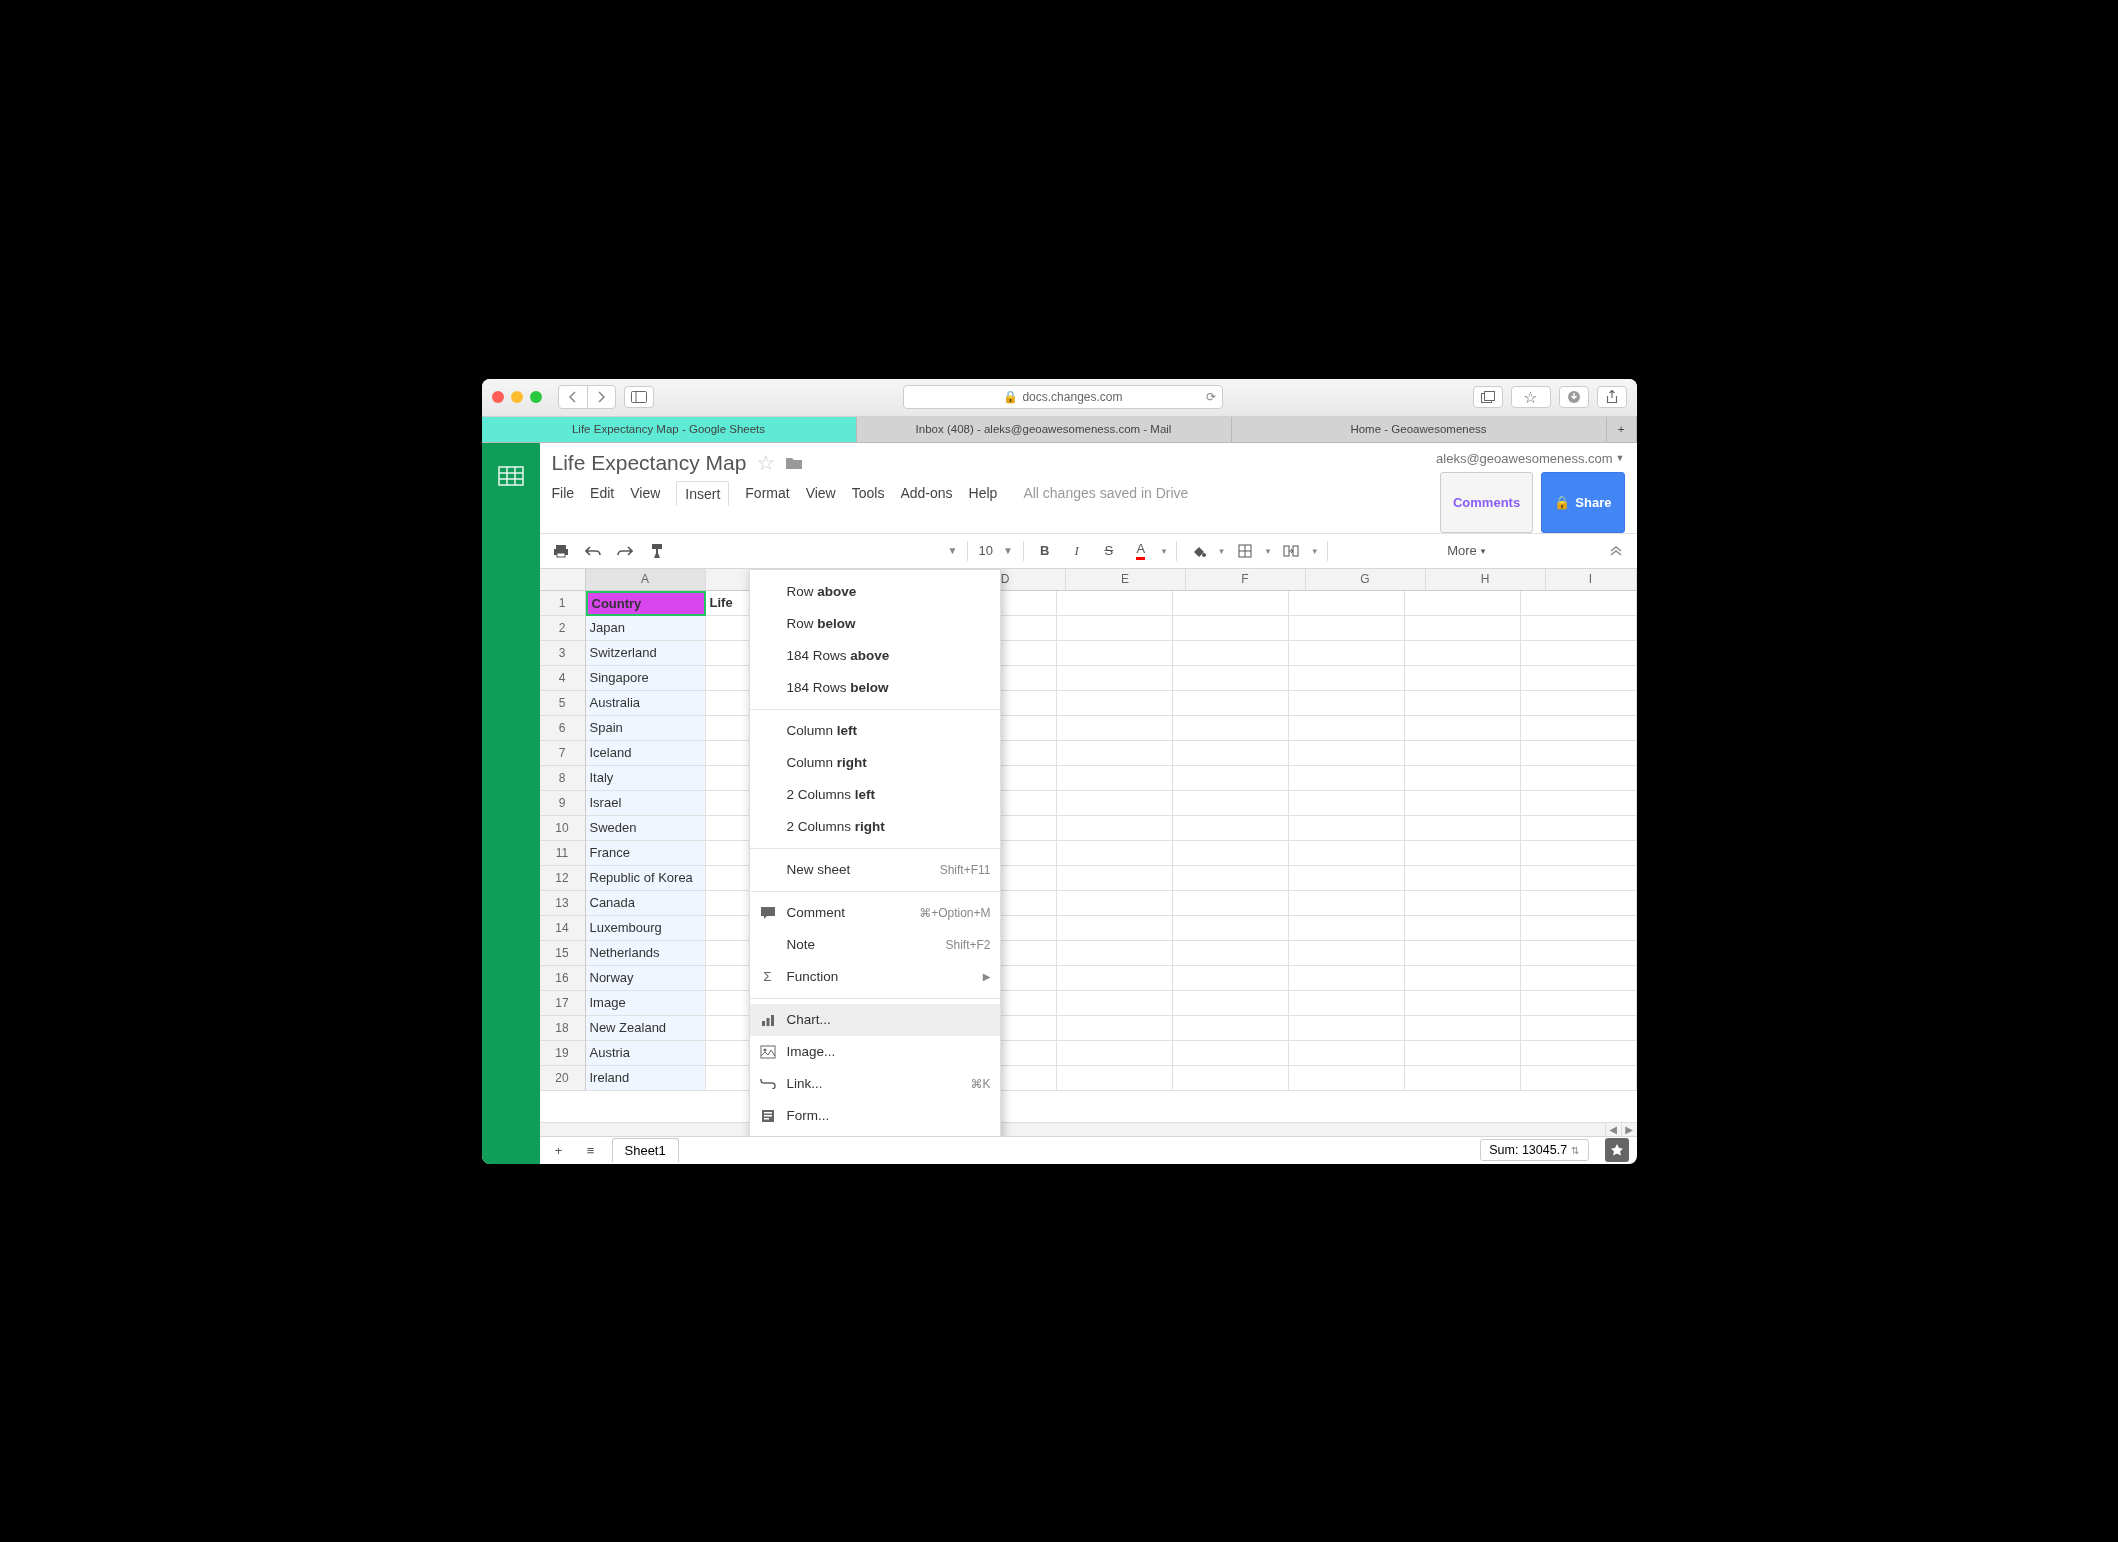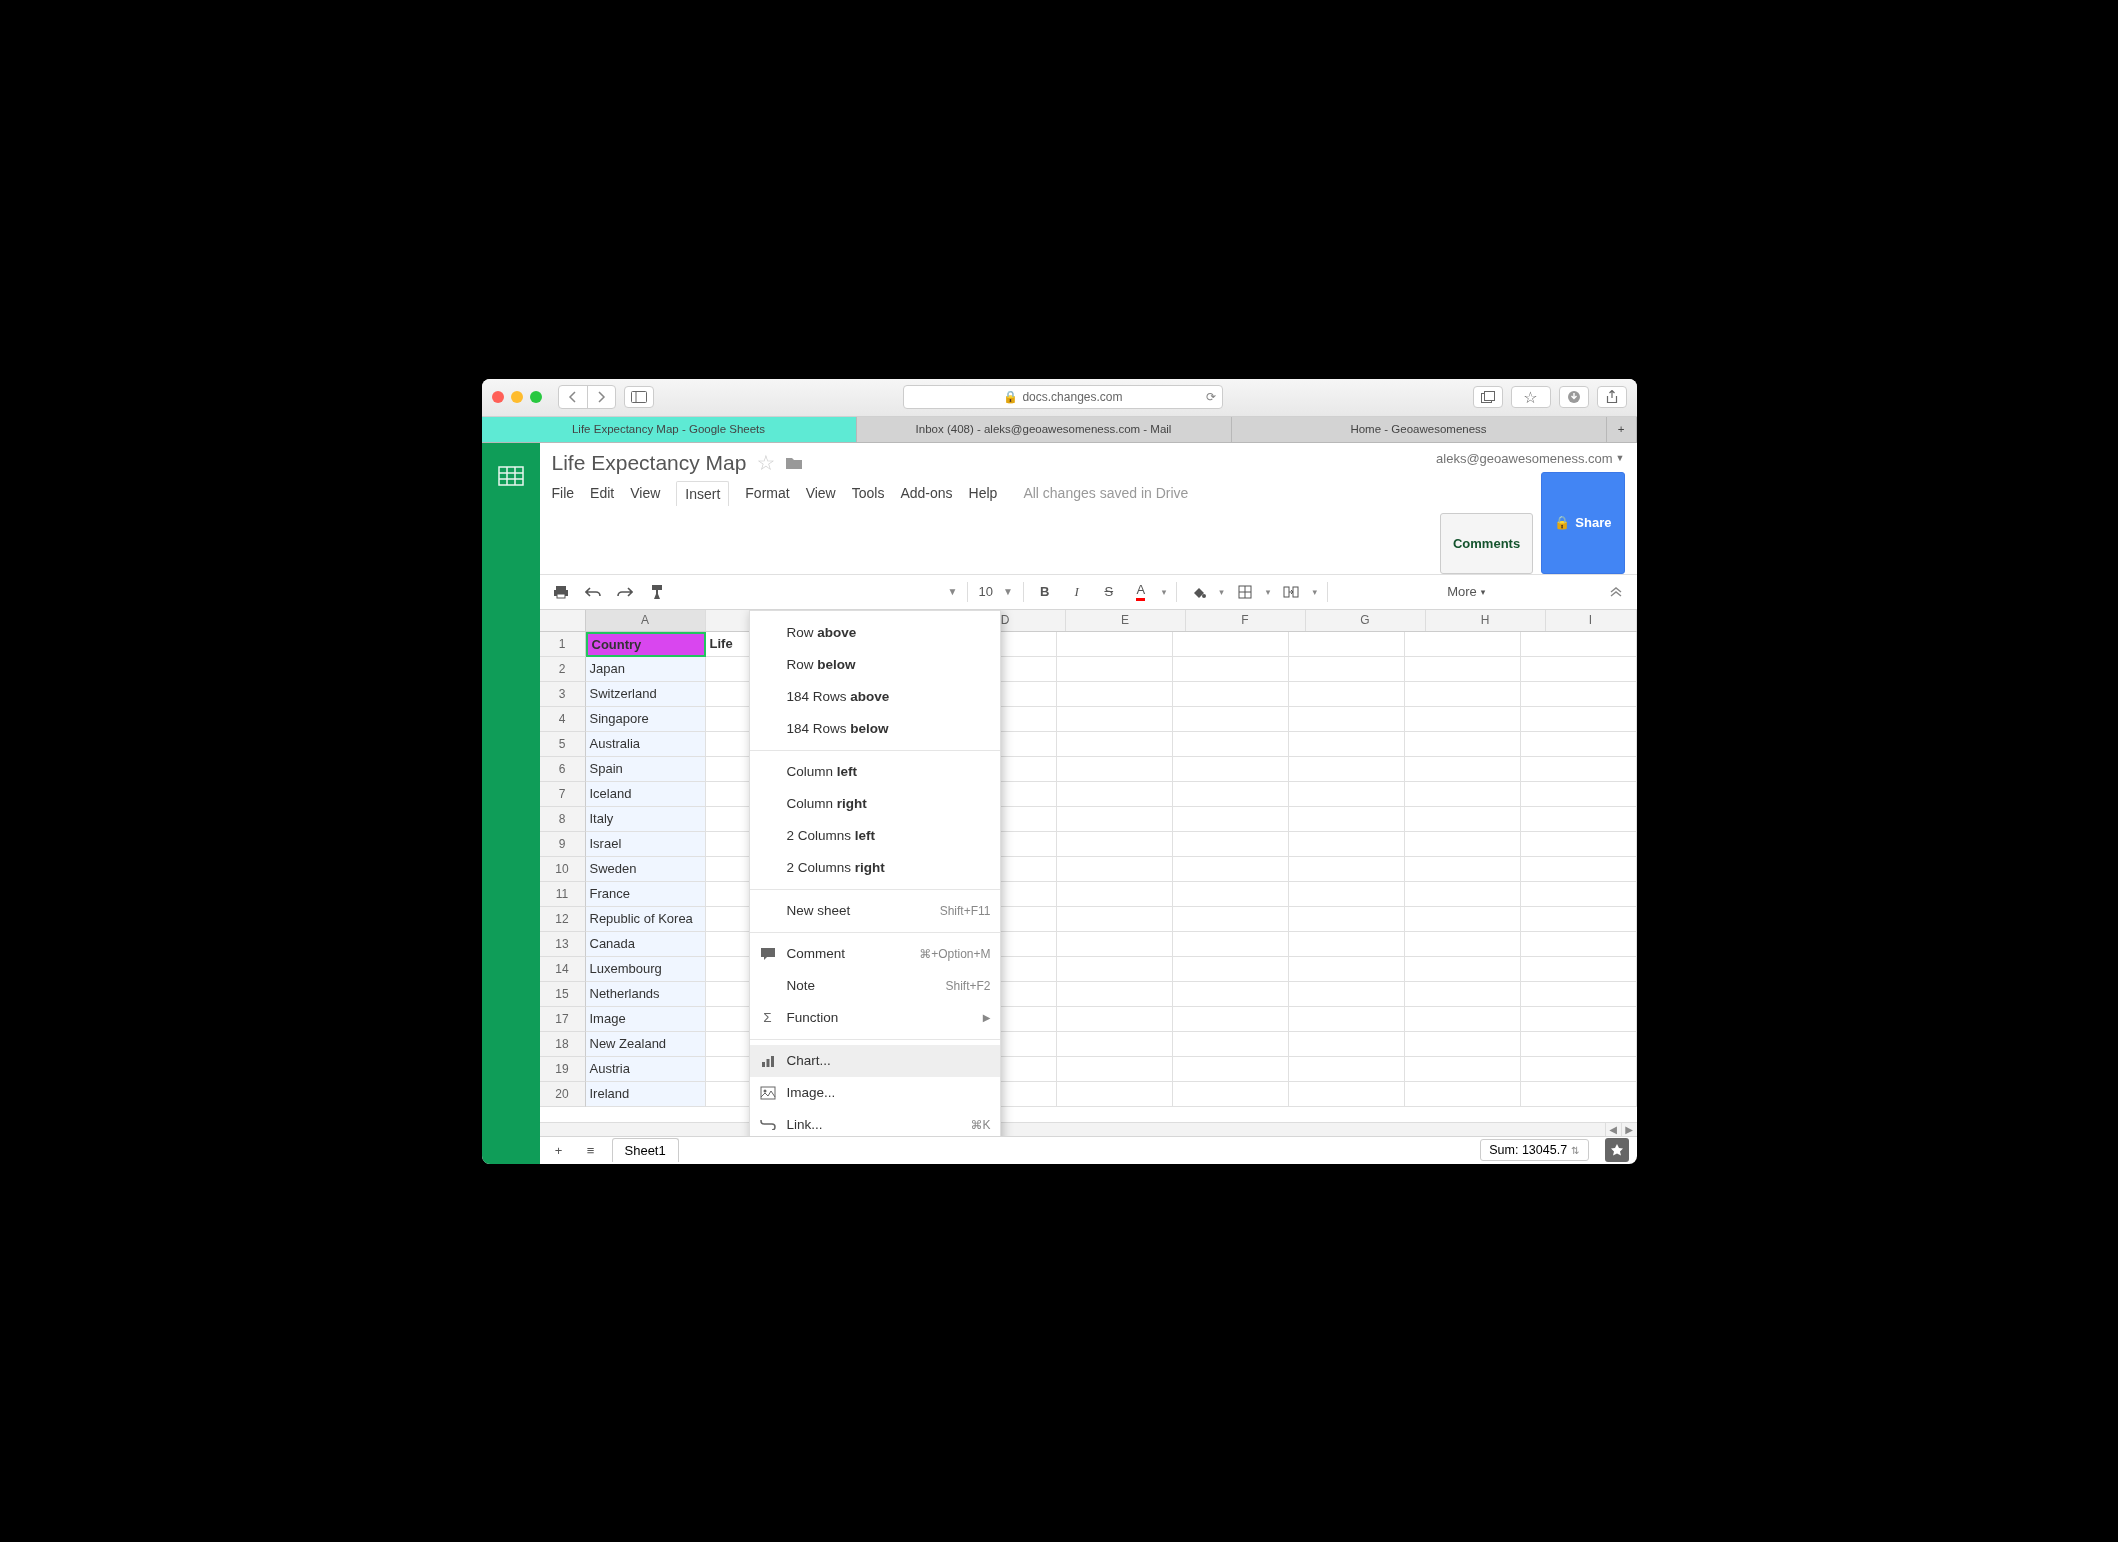--- a/index.html
+++ b/index.html
@@ -28,21 +28,21 @@
 .docheader{padding:8px 12px 0 12px;display:flex;align-items:flex-start;}
 .docleft{flex:1;}
 .doctitle{font-size:21px;color:#555;display:flex;align-items:center;gap:10px;}
 .menubar{display:flex;gap:16px;font-size:14px;color:#444;margin-top:6px;align-items:center;}
 .menubar span{cursor:default;}
 .menubar .status{color:#999;margin-left:10px;}
 .menubar .active{background:#fff;border:1px solid #ddd;border-bottom:none;padding:4px 8px;margin-bottom:-1px;border-radius:2px 2px 0 0;}
 .docright{display:flex;flex-direction:column;align-items:flex-end;gap:6px;}
 .acct{font-size:13px;color:#737373;display:flex;align-items:center;gap:3px;}
 .docbtns{display:flex;gap:8px;}
-.cbtn{border:1px solid #ccc;background:#f5f5f5;border-radius:3px;padding:22px 12px;font-size:13px;font-weight:600;color:#14532d;margin-top:41px;}
+.cbtn{border:1px solid #ccc;background:#f5f5f5;border-radius:3px;padding:22px 12px;font-size:13px;font-weight:600;color:#8b5cf6;}
 .sharebtn{background:#4285f4;color:#fff;border:1px solid #3b78e7;border-radius:3px;padding:5px 12px;font-size:13px;font-weight:600;display:flex;align-items:center;gap:5px;}
 .toolbar{height:36px;border-top:1px solid #e0e0e0;border-bottom:1px solid #d6d6d6;display:flex;align-items:center;padding:0 10px;gap:10px;font-size:13px;color:#555;}
 .tool{width:22px;height:22px;display:flex;align-items:center;justify-content:center;color:#555;}
 .tsep{width:1px;height:20px;background:#ddd;}
 .more{margin-left:auto;display:flex;align-items:center;gap:4px;font-size:13px;color:#555;}
 .collapse{margin-left:auto;}
 .gridarea{flex:1;position:relative;overflow:hidden;}
 .colheads{display:flex;height:22px;background:#f3f3f3;border-bottom:1px solid #ccc;font-size:12px;color:#666;}
 .rowh{width:46px;border-right:1px solid #ccc;background:#f3f3f3;}
 .ch{border-right:1px solid #ddd;display:flex;align-items:center;justify-content:center;}
@@ -460,20 +460,32 @@
               <div class="cell b"></div>
               <div class="cell rest"></div>
               <div class="cell rest"></div>
               <div class="cell rest"></div>
               <div class="cell rest"></div>
               <div class="cell rest"></div>
               <div class="cell rest"></div>
               <div class="cell rest"></div>
             </div>
             <div class="row">
+              <div class="rh">16</div>
+              <div class="cell a">Norway</div>
+              <div class="cell b"></div>
+              <div class="cell rest"></div>
+              <div class="cell rest"></div>
+              <div class="cell rest"></div>
+              <div class="cell rest"></div>
+              <div class="cell rest"></div>
+              <div class="cell rest"></div>
+              <div class="cell rest"></div>
+            </div>
+            <div class="row">
               <div class="rh">17</div>
               <div class="cell a">Image</div>
               <div class="cell b"></div>
               <div class="cell rest"></div>
               <div class="cell rest"></div>
               <div class="cell rest"></div>
               <div class="cell rest"></div>
               <div class="cell rest"></div>
               <div class="cell rest"></div>
               <div class="cell rest"></div>

